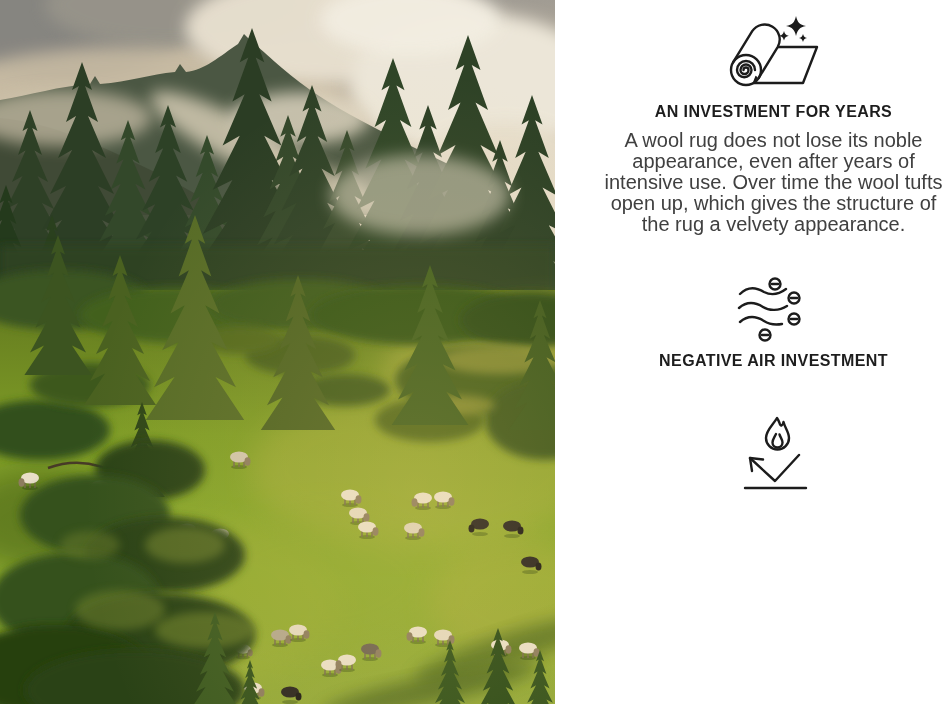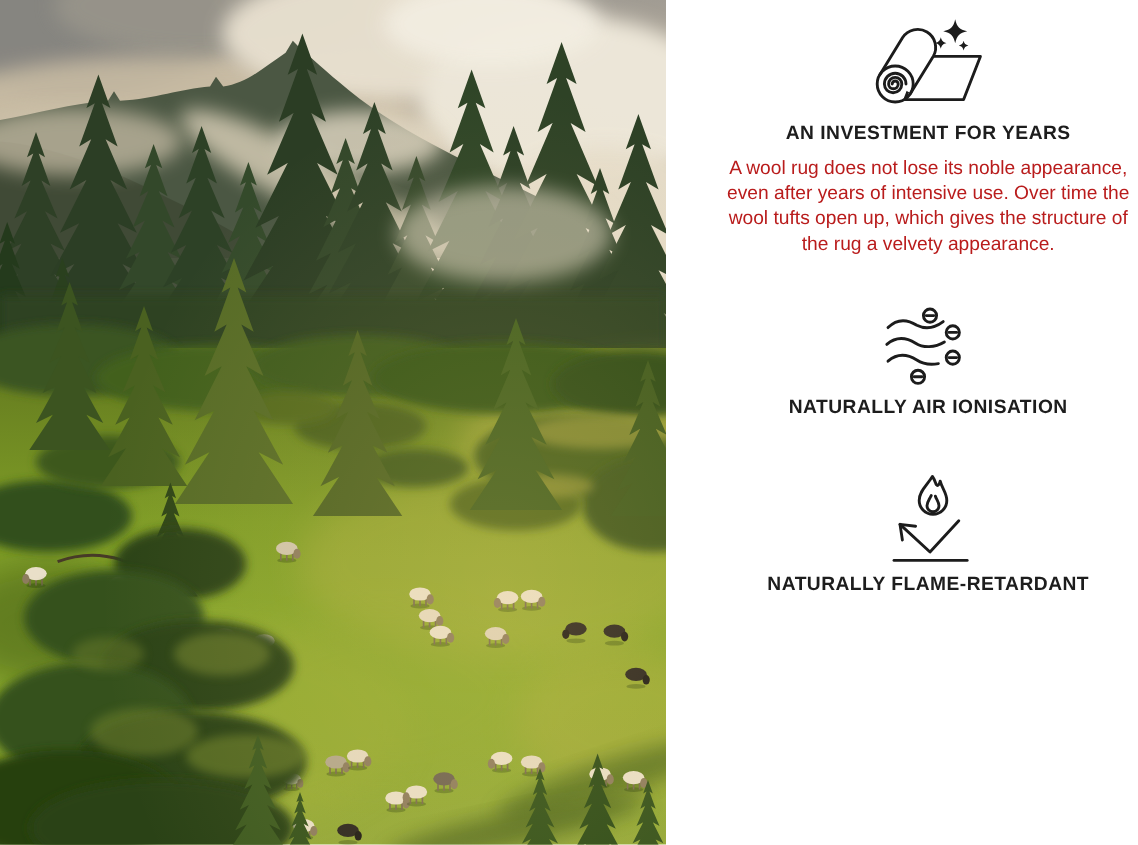--- a/index.html
+++ b/index.html
@@ -21,20 +21,21 @@
     position:relative;
   }
   .photo-col svg { display:block; width:555px; height:704px; }
   .info-col {
     flex:1;
     height:704px;
     background:#ffffff;
     padding:14px 4px 0 48px;
     display:flex;
     flex-direction:column;
+    align-items:center;
   }
   .feature {
     text-align:center;
     margin-bottom:40px;
   }
   .feature .icon-wrap {
     display:flex;
     justify-content:center;
     align-items:flex-end;
   }
@@ -42,23 +43,23 @@
     margin-top:4px;
     font-size:16px;
     font-weight:700;
     letter-spacing:0.4px;
     color:#1d1d1d;
     line-height:20px;
   }
   .feature p {
     margin:8px auto 0 auto;
     max-width:374px;
-    font-size:16px;
+    font-size:20px;
     line-height:21px;
-    color:#b91c1c;
+    color:#404040;
   }
   .ic { stroke:#1c1c1c; stroke-width:2.4; fill:none; stroke-linecap:round; stroke-linejoin:round; }
 </style>
 </head>
 <body>
 
 <div class="stage">
 
   <figure class="photo-col">
     <svg viewBox="0 0 555 704" preserveAspectRatio="none">
@@ -288,35 +289,34 @@
             <path d="M45.8,9 L52.2,9"></path>
             <circle cx="68" cy="23" r="5.5" fill="#ffffff"></circle>
             <path d="M64.8,23 L71.2,23"></path>
             <circle cx="68" cy="44" r="5.5" fill="#ffffff"></circle>
             <path d="M64.8,44 L71.2,44"></path>
             <circle cx="39" cy="60" r="5.5" fill="#ffffff"></circle>
             <path d="M35.8,60 L42.2,60"></path>
           </g>
         </svg>
       </div>
-      <h3>NATURALLY AIR IONISATION</h3>
+      <h3>NEGATIVE AIR INVESTMENT</h3>
     </div>
 
     <div class="feature">
       <div class="icon-wrap">
         <svg width="96" height="84" viewBox="0 0 96 84">
           <g class="ic" stroke-width="2.6">
 
             <path d="M51,7 C47,14 40,19 40,27 A11.5,11.5 0 0 0 63,27 C63,21 59,17 57.5,11 C56.5,15 54.5,16 53.5,12 C52.8,10 52,8.5 51,7 Z"></path>
             <path d="M50,23 C48,27 46.5,28.5 46.5,31.5 A5,5 0 0 0 56.5,31.5 C56.5,28.5 54.5,26.5 53.5,23.5"></path>
 
             <path d="M73,44 L49,70 L24,47"></path>
             <path d="M24,47 L37,48.5 M24,47 L26,60"></path>
 
             <path d="M19,77 L80,77"></path>
           </g>
         </svg>
       </div>
-      <h3>NATURALLY FLAME-RETARDANT</h3>
     </div>
 
   </section>
 </div>
 
 </body></html>

